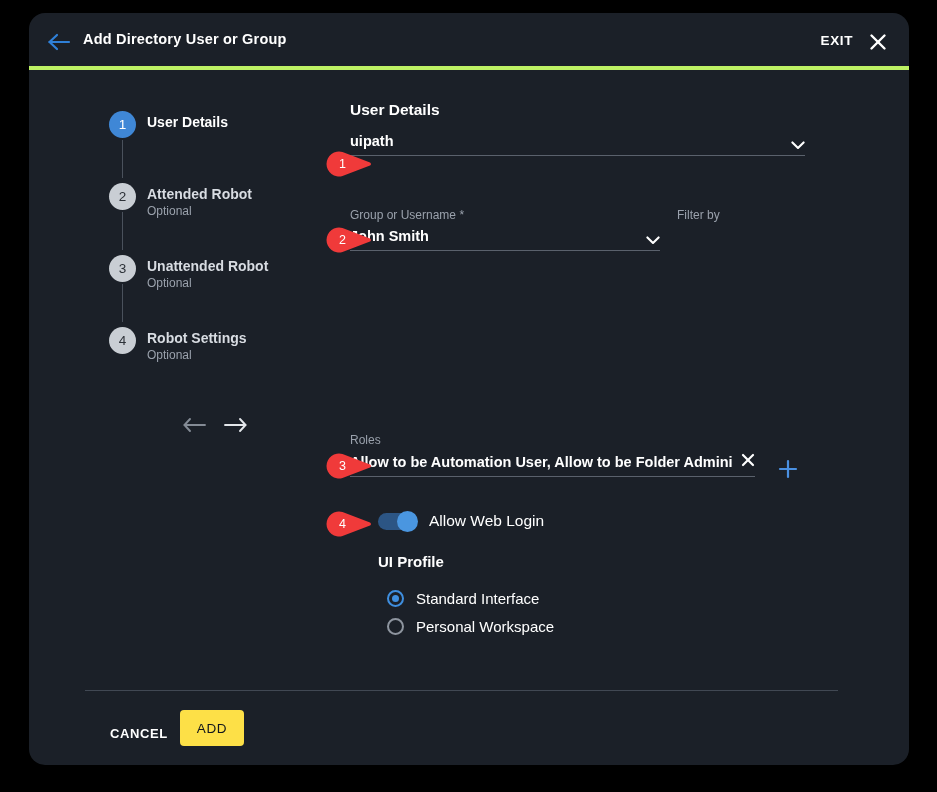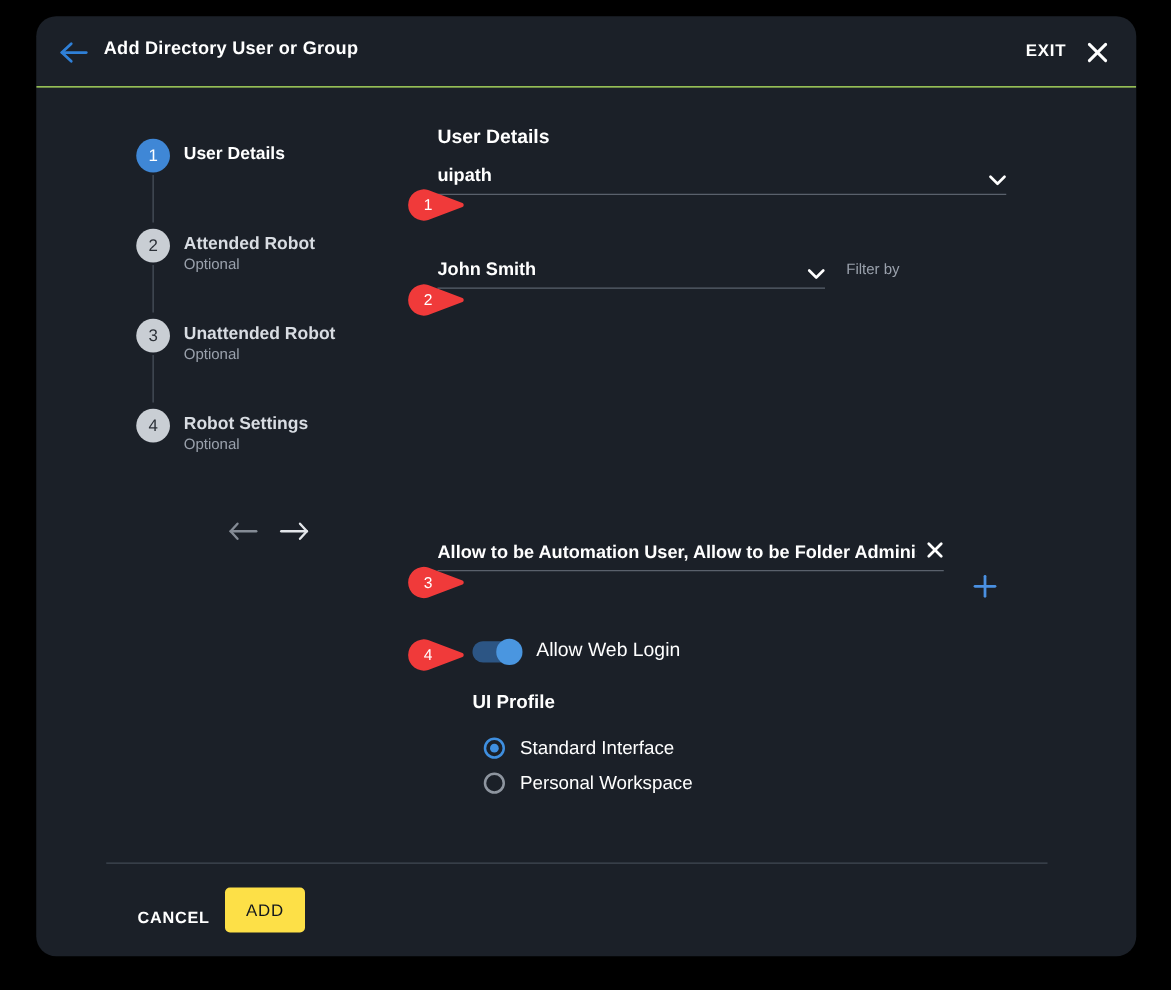--- a/index.html
+++ b/index.html
@@ -29,21 +29,21 @@
     background: #1b2028;
     border-radius: 16px;
     overflow: hidden;
   }
 
   
   #header {
     position: absolute;
     left: 0; top: 0;
     width: 880px; height: 57px;
-    border-bottom: 1px solid #bef264;
+    border-bottom: 4px solid #bef264;
     box-sizing: border-box;
   }
   #back-arrow {
     position: absolute;
     left: 17px; top: 19px;
     width: 26px; height: 20px;
     cursor: pointer;
   }
   #dialog-title {
     position: absolute;
@@ -414,35 +414,37 @@
           <div class="field-value" title="Select domain">uipath</div>
           <span class="chevron">
             <svg width="14" height="9" viewBox="0 0 14 9">
               <path d="M1.4 1.4 L7 7 L12.6 1.4" fill="none" stroke="#ffffff" stroke-width="2.1" stroke-linecap="round" stroke-linejoin="round"></path>
             </svg>
           </span>
         </div>
       </div>
 
       <div class="field" id="field-group">
+        <span class="field-label">Group or Username *</span>
         <div class="field-input-row">
           <div class="field-value" title="Search user or group">John Smith</div>
           <span class="chevron">
             <svg width="14" height="9" viewBox="0 0 14 9">
               <path d="M1.4 1.4 L7 7 L12.6 1.4" fill="none" stroke="#ffffff" stroke-width="2.1" stroke-linecap="round" stroke-linejoin="round"></path>
             </svg>
           </span>
         </div>
       </div>
 
       <div class="field" id="field-filter">
         <span class="field-label">Filter by</span>
       </div>
 
       <div class="field" id="field-roles">
+        <span class="field-label">Roles</span>
         <div class="field-input-row">
           <div class="field-value" title="Select roles">Allow to be Automation User, Allow to be Folder Administra…</div>
           <span id="clear-roles-icon">
             <svg width="14" height="14" viewBox="0 0 14 14">
               <line x1="2" y1="2" x2="12" y2="12" stroke="#ffffff" stroke-width="2.2" stroke-linecap="round"></line>
               <line x1="12" y1="2" x2="2" y2="12" stroke="#ffffff" stroke-width="2.2" stroke-linecap="round"></line>
             </svg>
           </span>
         </div>
       </div>

